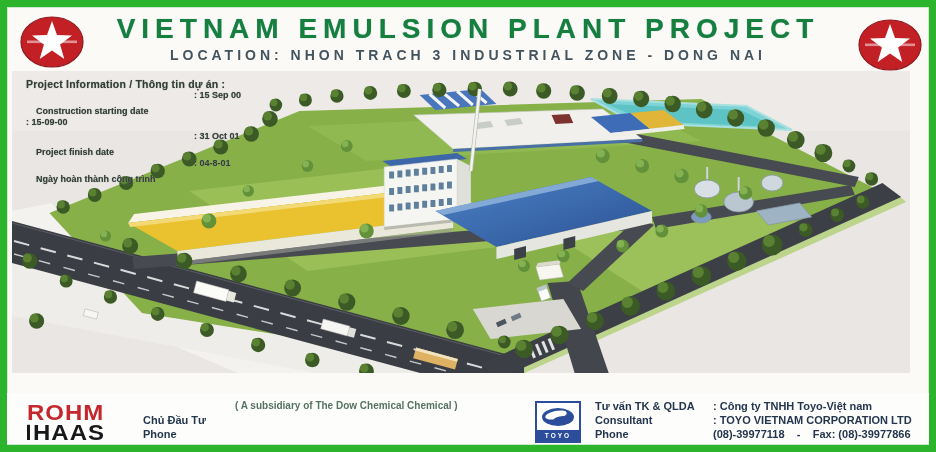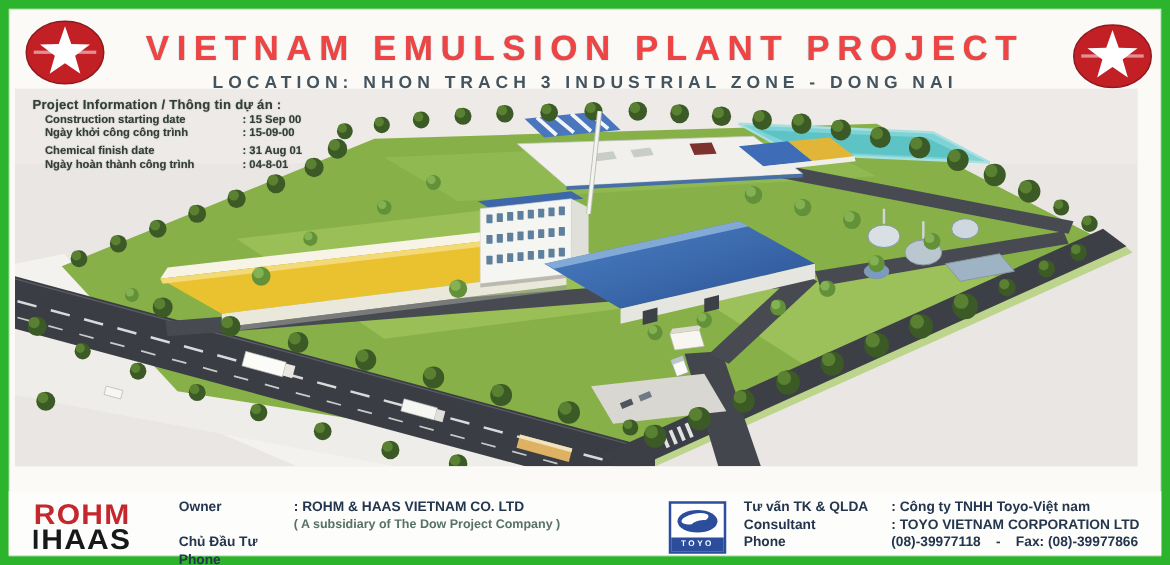--- a/index.html
+++ b/index.html
@@ -6,33 +6,33 @@
   body{width:936px;height:452px;font-family:"Liberation Sans",sans-serif;}
   .sign{position:relative;width:936px;height:452px;background:#2cb52c;box-sizing:border-box;overflow:hidden;}
   .panel{position:absolute;left:7px;top:7px;right:7px;bottom:7px;background:#fbfaf7;
          box-shadow:inset 0 0 0 1px #cde8cd;}
 
   
   .header{position:absolute;top:1px;left:0;right:0;height:62px;text-align:center;}
   .star{position:absolute;width:66px;height:56px;top:6px;}
   .star.left{left:12px;}
   .star.right{right:6px;top:9px;}
-  .t1{font-weight:700;font-size:28px;letter-spacing:6px;color:#ef4444;padding-top:15px;
+  .t1{font-weight:700;font-size:28px;letter-spacing:6px;color:#15803d;padding-top:5px;
       text-shadow:0 0 1px #7fa3ad;}
   .t2{font-weight:700;font-size:20px;letter-spacing:5px;color:#39454c;margin-top:1px;}
   .t3{font-weight:700;font-size:14px;letter-spacing:4px;color:#44545e;margin-top:2px;}
 
   
   .render-wrap{position:absolute;left:5px;right:19px;top:64px;height:302px;background:#e9e6e2;overflow:hidden;}
   .render-wrap svg{display:block;width:100%;height:100%;filter:saturate(1.03) blur(.35px);}
   .info-box{position:absolute;left:14px;top:7px;width:310px;color:#333e37;
             text-shadow:0 0 1px #8a938c;}
   .info-head{font-size:10.5px;font-weight:800;letter-spacing:.2px;}
   .info-row{display:flex;font-size:9px;font-weight:700;line-height:10.5px;}
-  .info-row .lbl{width:158px;padding-left:10px;}
+  .info-row .lbl{width:158px;padding-left:10px;margin-top:16px;}
   .info-gap{height:4px;}
 
   
   .footer{position:absolute;left:0;right:0;bottom:1px;height:51px;background:#fdfdfb;}
   .rohm{position:absolute;left:20px;top:9px;font-weight:800;font-size:24px;line-height:21px;
         letter-spacing:1px;transform:scaleY(.95);transform-origin:top left;}
   .rohm .r{color:#c4272e;}
   .rohm .h{color:#17181a;}
   .rohm .bar{display:inline-block;width:3px;height:16px;background:#17181a;margin-right:3px;}
   .block{position:absolute;top:6px;color:#24364e;font-size:11px;font-weight:700;line-height:14px;}
@@ -326,49 +326,44 @@
         </g>
       </svg>
 
       <div class="info-box">
         <div class="info-head">Project Information / Thông tin dự án :</div>
         <div class="info-row">
           <span class="lbl">Construction starting date</span>
           <span class="val">: 15 Sep 00</span>
         </div>
         <div class="info-row">
-          <span class="lbl">Ngày khởi công công trình</span>
           <span class="val">: 15-09-00</span>
         </div>
         <div class="info-gap"></div>
         <div class="info-row">
-          <span class="lbl">Chemical finish date</span>
-          <span class="val">: 31 Aug 01</span>
+          <span class="lbl">Project finish date</span>
+          <span class="val">: 31 Oct 01</span>
         </div>
         <div class="info-row">
           <span class="lbl">Ngày hoàn thành công trình</span>
           <span class="val">: 04-8-01</span>
         </div>
       </div>
     </div>
 
     <div class="footer">
       <div class="rohm">
         <div class="r">ROHM</div>
         <div class="h"><span class="bar"></span><span>HAAS</span></div>
       </div>
 
       <div class="block owner">
         <div class="frow">
-          <span class="flbl">Owner</span>
-          <span class="fval">: ROHM &amp; HAAS VIETNAM CO. LTD</span>
-        </div>
-        <div class="frow">
           <span class="flbl"></span>
-          <span class="fval sub">( A subsidiary of The Dow Project Company )</span>
+          <span class="fval sub">( A subsidiary of The Dow Chemical Chemical )</span>
         </div>
         <div class="frow">
           <span class="flbl">Chủ Đầu Tư</span>
         </div>
         <div class="frow">
           <span class="flbl">Phone</span>
         </div>
       </div>
 
       <div class="toyo">

